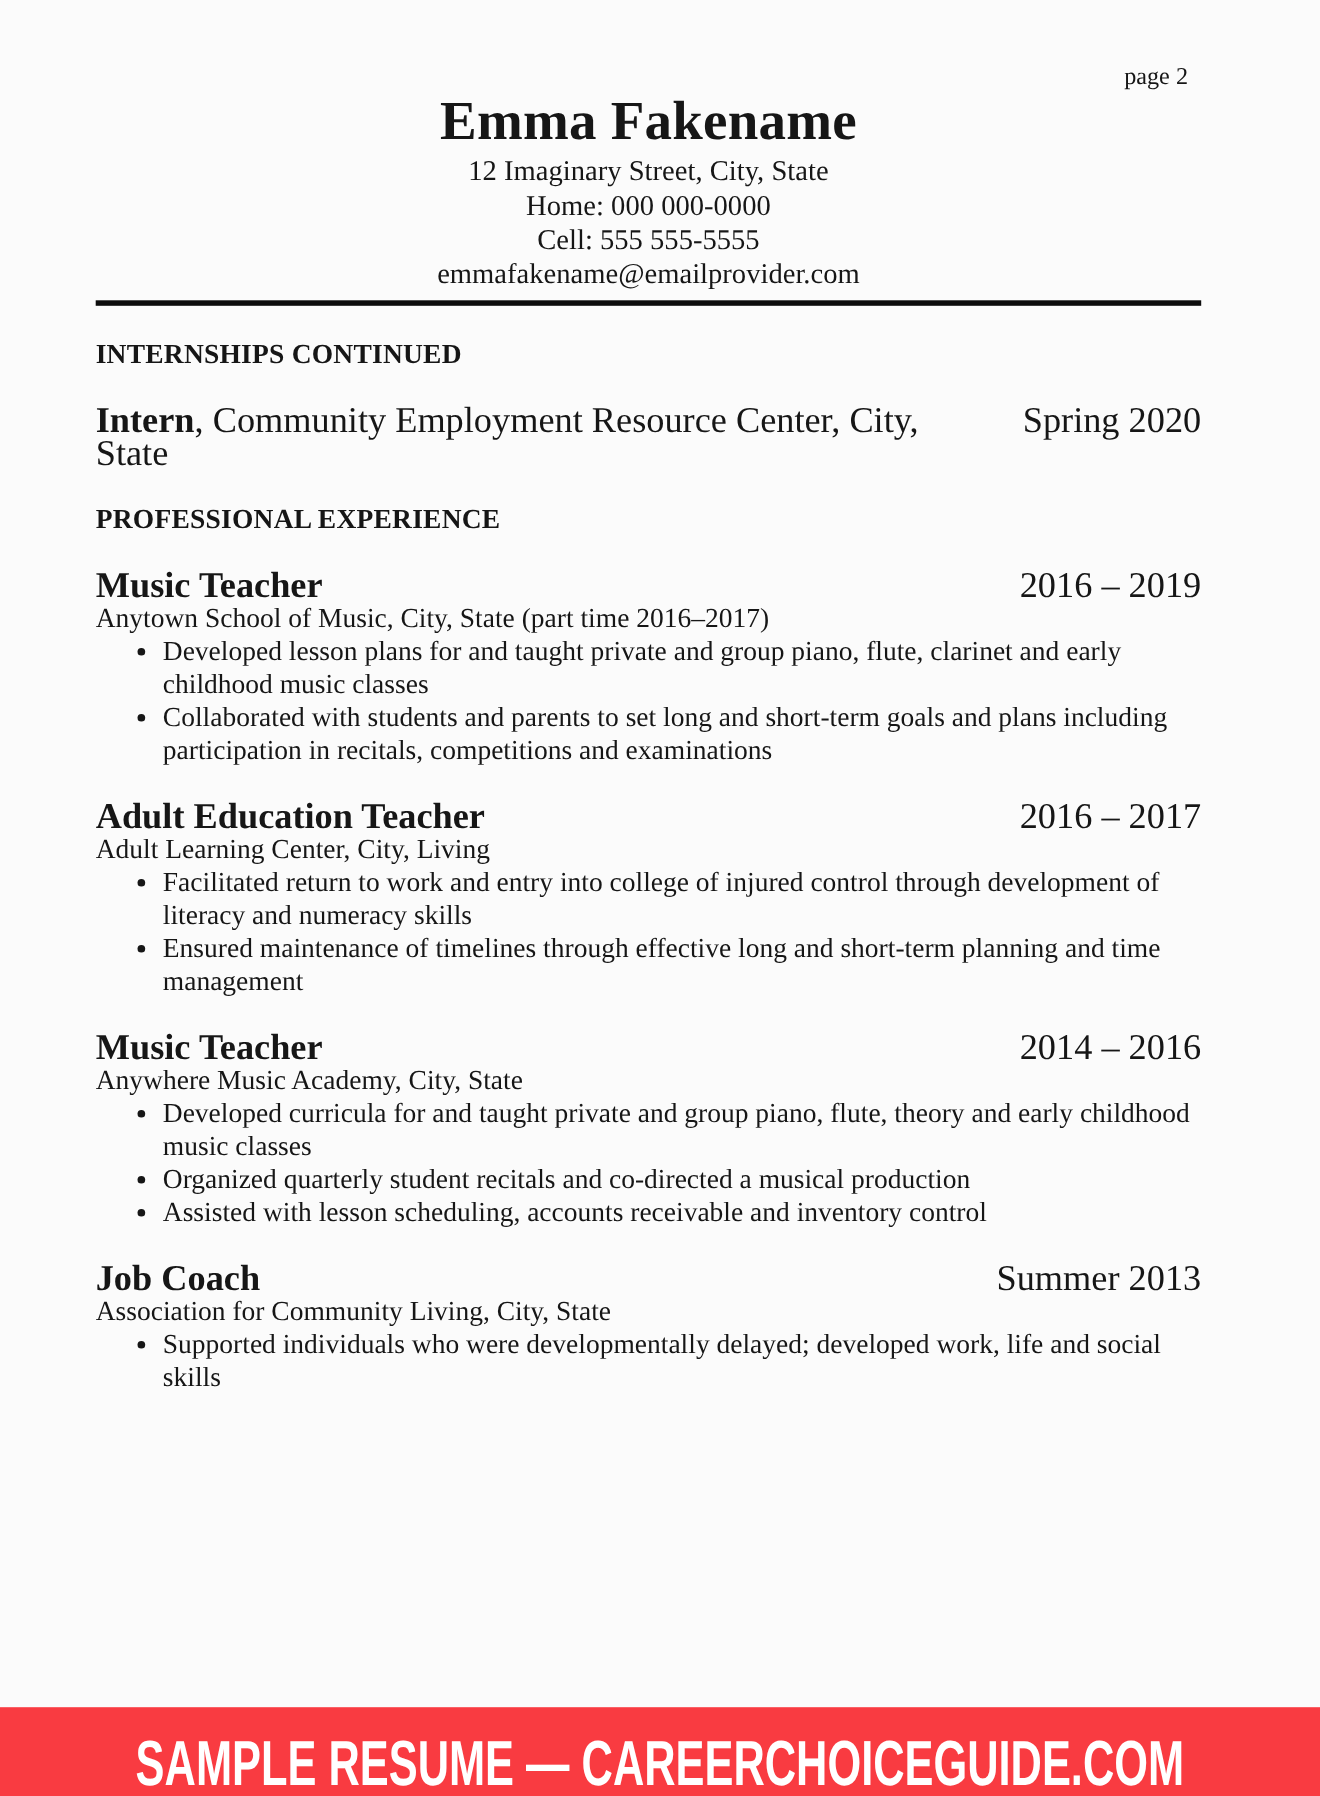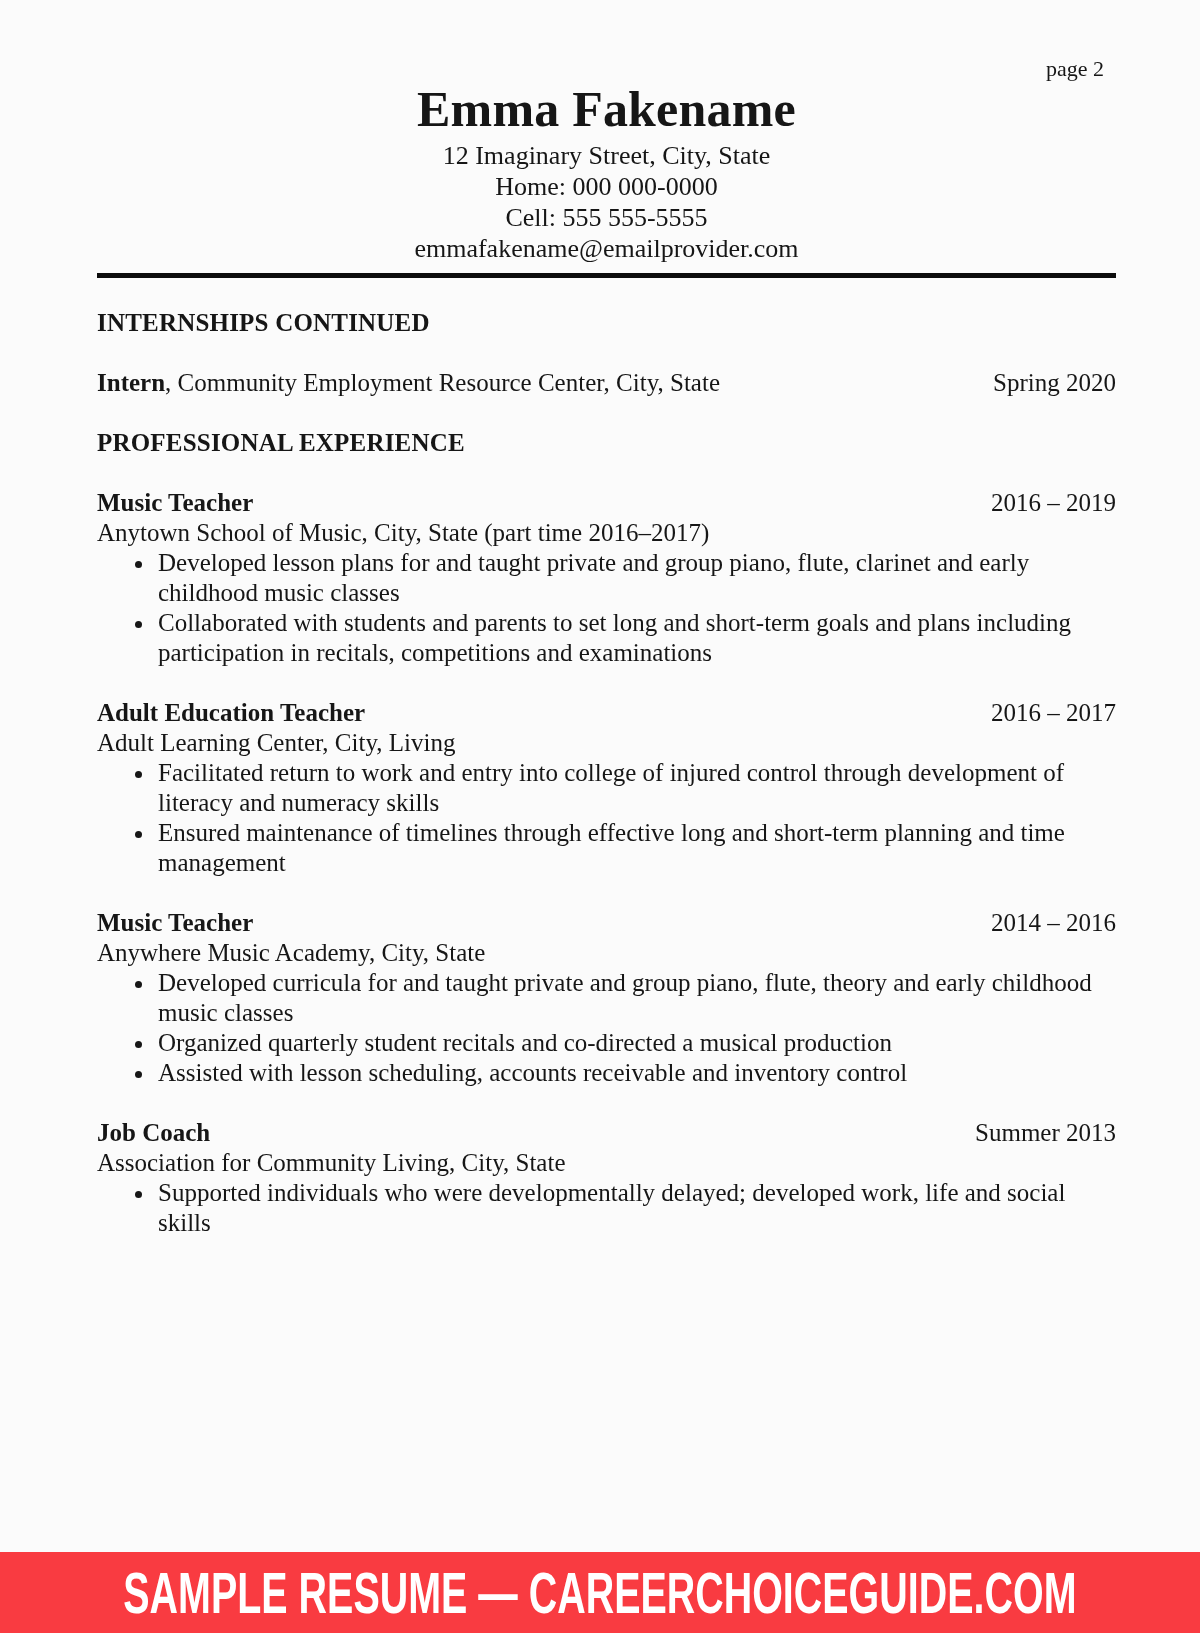--- a/index.html
+++ b/index.html
@@ -7,22 +7,21 @@
     position: relative;
     width: 1200px;
     height: 1633px;
     margin: 0 auto;
     background: #fbfbfb;
     font-family: "Liberation Serif", serif;
     color: #161616;
     overflow: hidden;
   }
   .content {
-    padding: 56px 84px 0 87px; 
-    margin-left: 10px;
+    padding: 56px 108px 0 87px; 
   }
   .page-label {
     text-align: right;
     font-size: 22px;
     line-height: 26px;
     padding-right: 12px;
   }
   .resume-header { text-align: center; }
   .candidate-name {
     margin: 2px 0 6px 0;
@@ -42,41 +41,41 @@
     font-size: 25px;
     line-height: 30px;
     font-weight: bold;
     letter-spacing: 0.2px;
   }
   .entry { margin-top: 30px; }
   .entry-head {
     display: flex;
     justify-content: space-between;
     align-items: baseline;
-    font-size: 25px;
+    font-size: 33px;
     line-height: 30px;
     gap: 16px;
   }
   .job-title { font-weight: bold; }
   .entry-date { white-space: nowrap; padding-left: 20px; }
   .entry-sub { font-size: 25px; line-height: 30px; }
   ul.bullets {
     margin: 0;
     padding: 0 0 0 59px;
     font-size: 25px;
     line-height: 30px;
   }
   ul.bullets li { padding-left: 2px; }
   .banner {
     position: absolute;
     left: 0; right: 0; bottom: 0;
     height: 81px;
     background: #f93b41;
     display: flex;
-    align-items: center;
+    align-items: flex-end;
     justify-content: center;
   }
   .banner-text {
     color: #ffffff;
     font-family: "Liberation Sans", sans-serif;
     font-weight: bold;
     font-size: 58px;
     line-height: 58px;
     white-space: nowrap;
     transform: scaleX(0.68);

